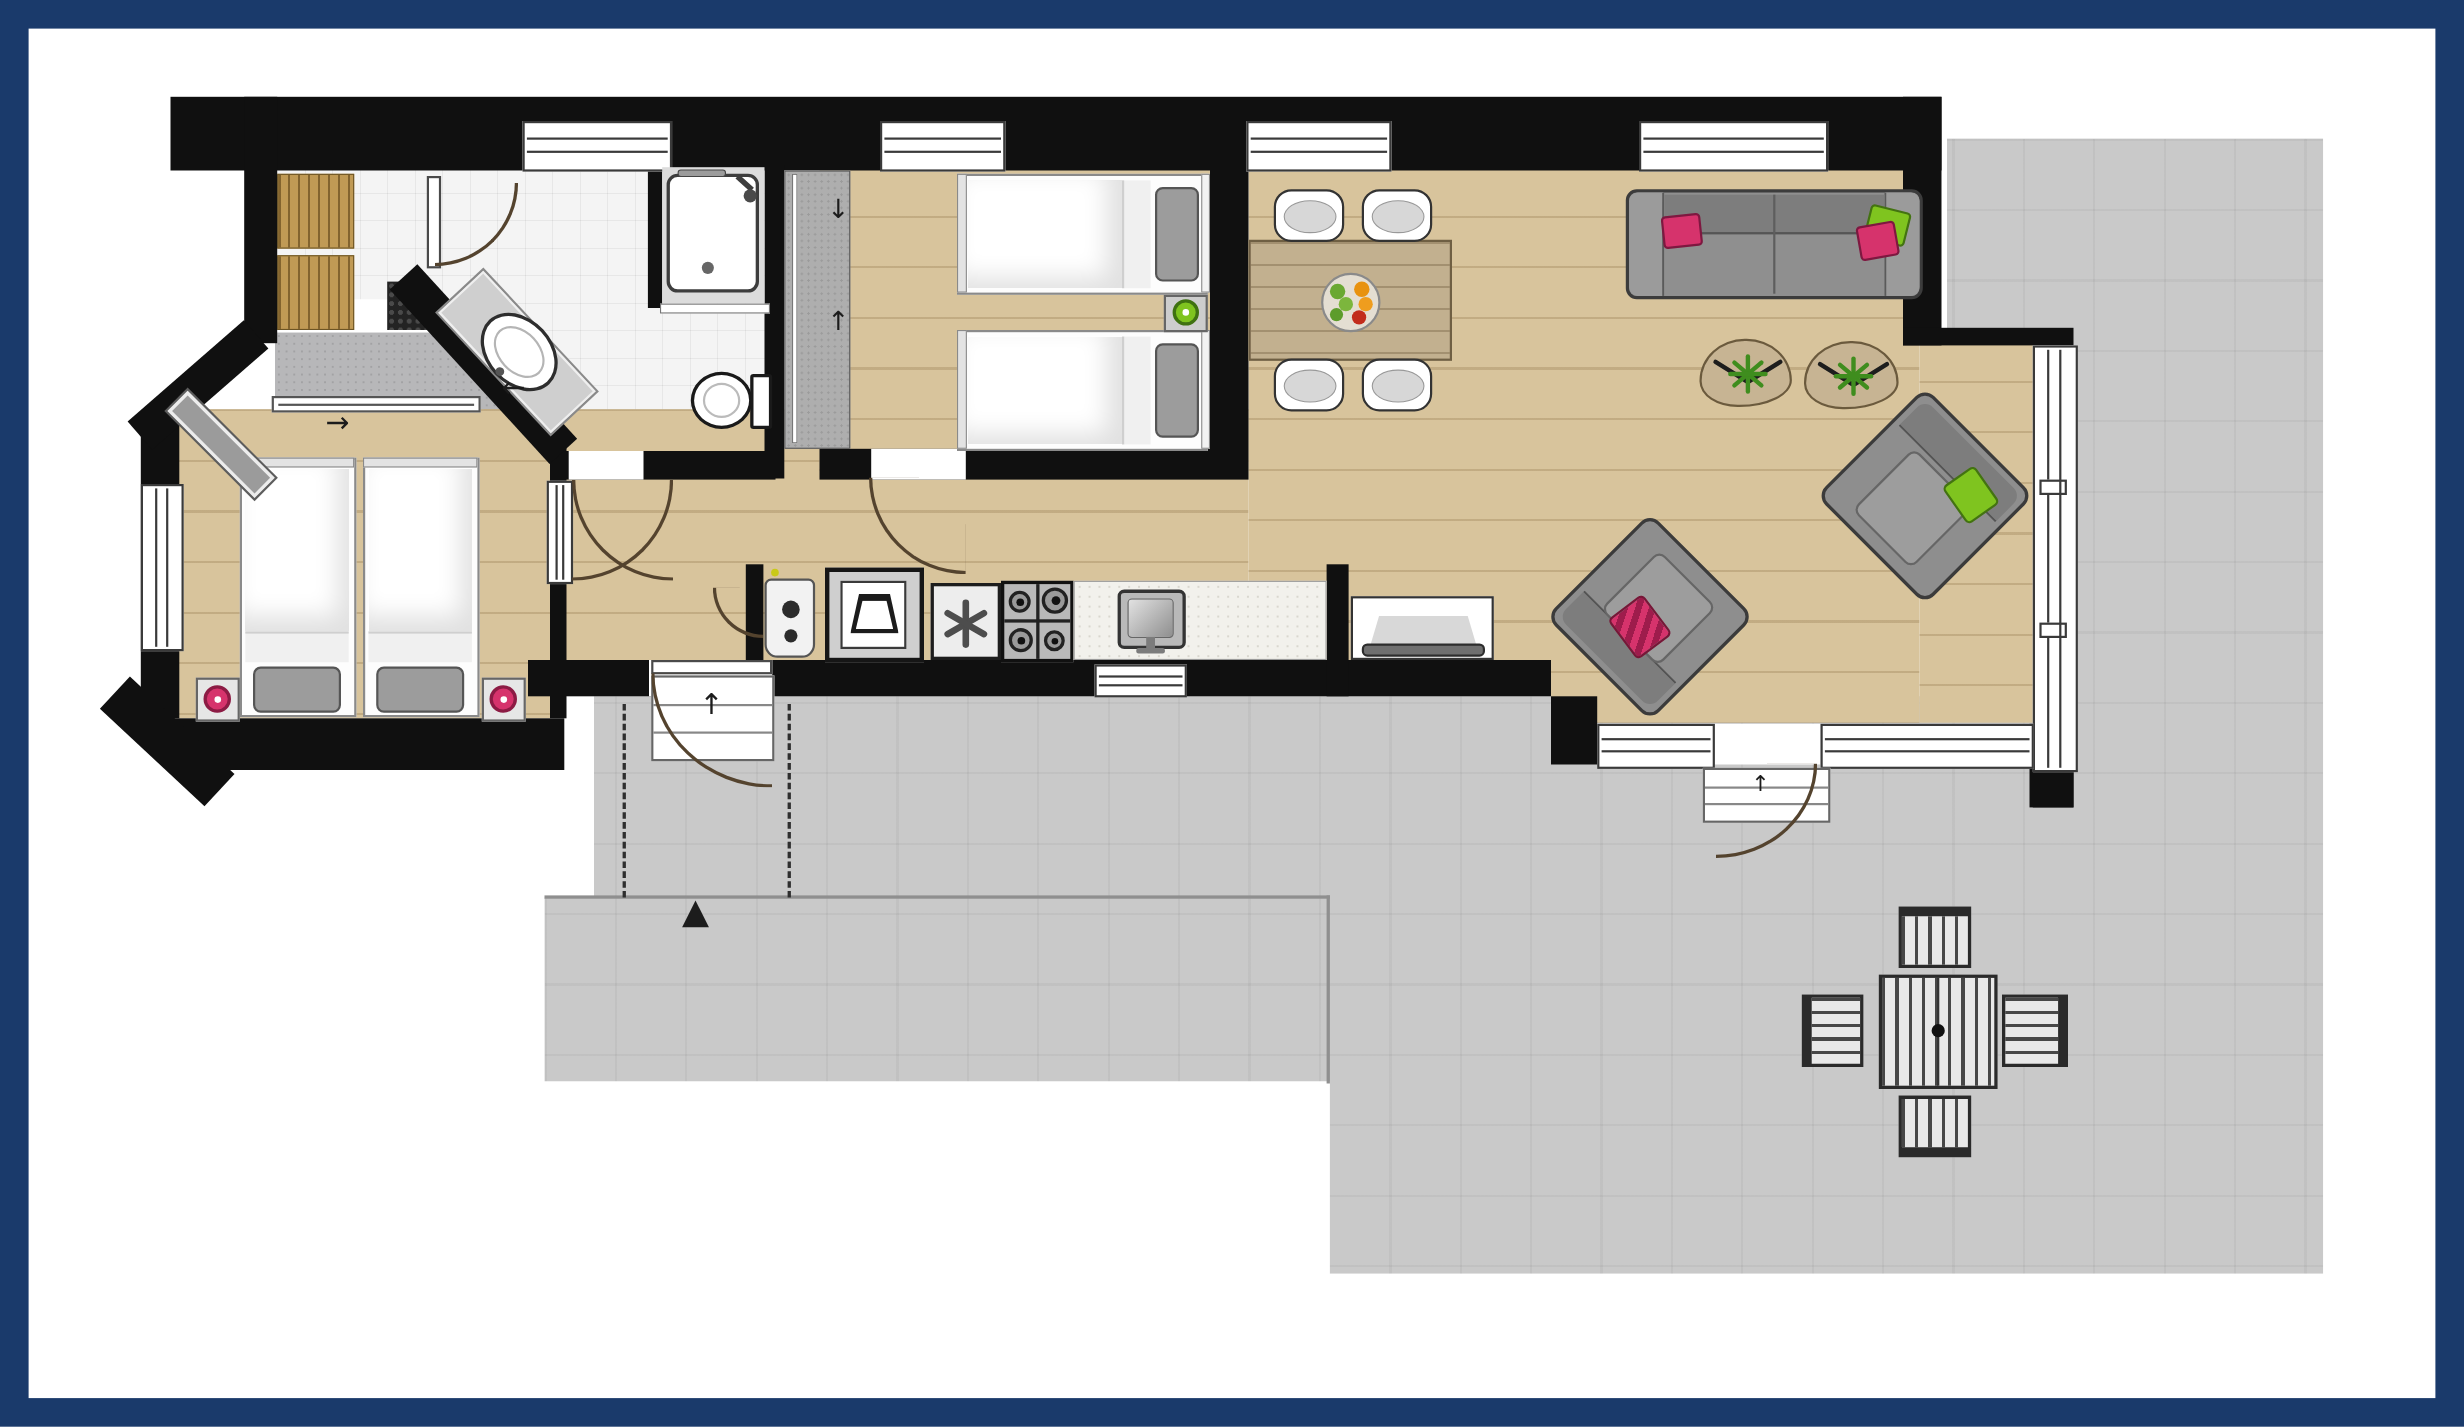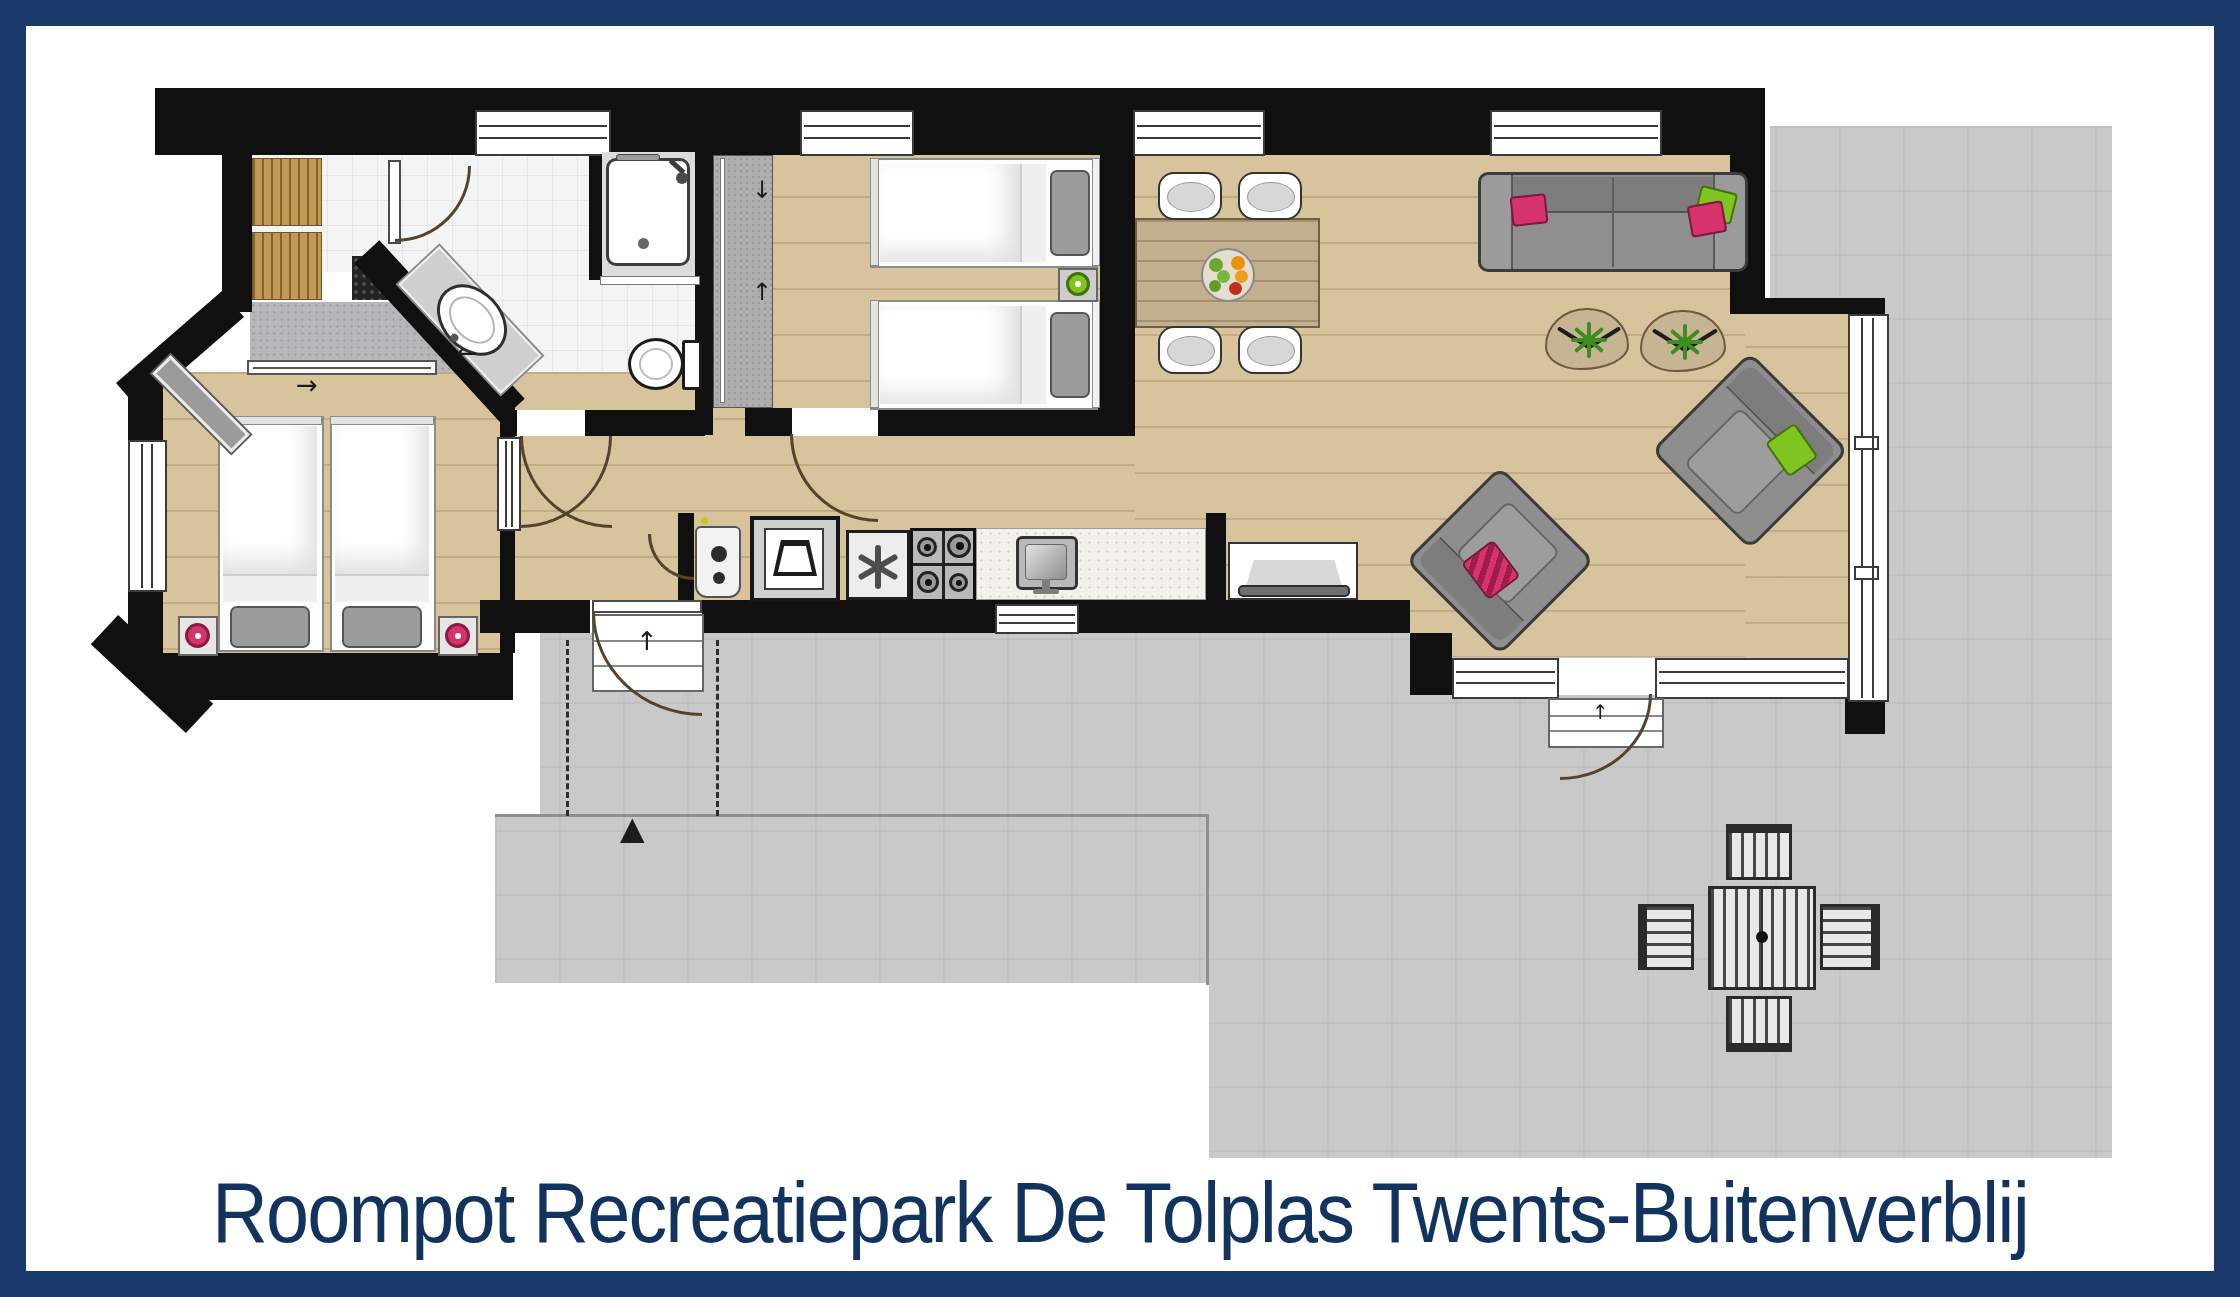--- a/index.html
+++ b/index.html
@@ -303,17 +303,14 @@
   <div class="abs leaf" style="left:592px;top:600px;width:110px;height:13px;"></div>
   <div class="abs arc-sw" style="left:592px;top:612px;width:110px;height:104px;"></div>
 
   <div class="steps" style="left:1548px;top:698px;width:112px;height:46px;"></div>
   <div class="abs glyph" style="left:1592px;top:702px;font-size:20px;">↑</div>
   <div class="abs arc-se" style="left:1560px;top:694px;width:92px;height:86px;"></div>
 
   <div class="abs glyph" style="left:456px;top:340px;font-size:26px;">←</div>
   <div class="abs glyph" style="left:296px;top:372px;font-size:26px;">→</div>
 
-  <div class="title-wrap">
-     <span>Roompot Recreatiepark De Tolplas Twents-Buitenverblij</span>
-  </div>
   <div class="frame"></div>
 </div>
 
 </body></html>

